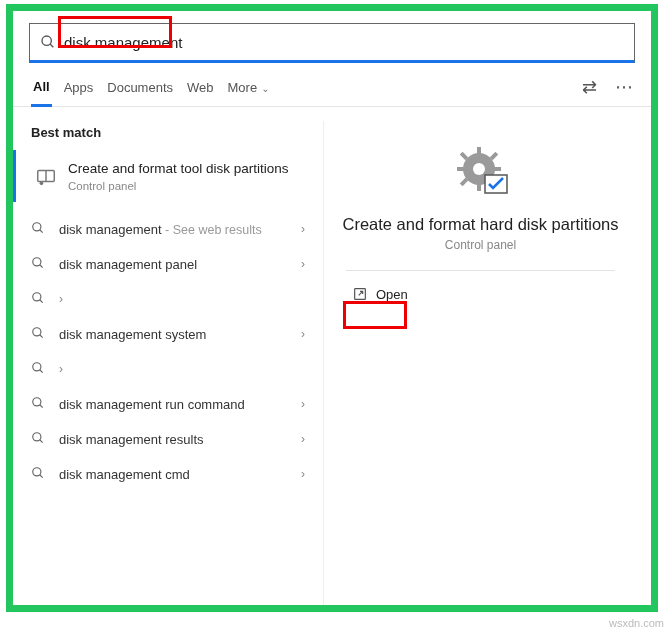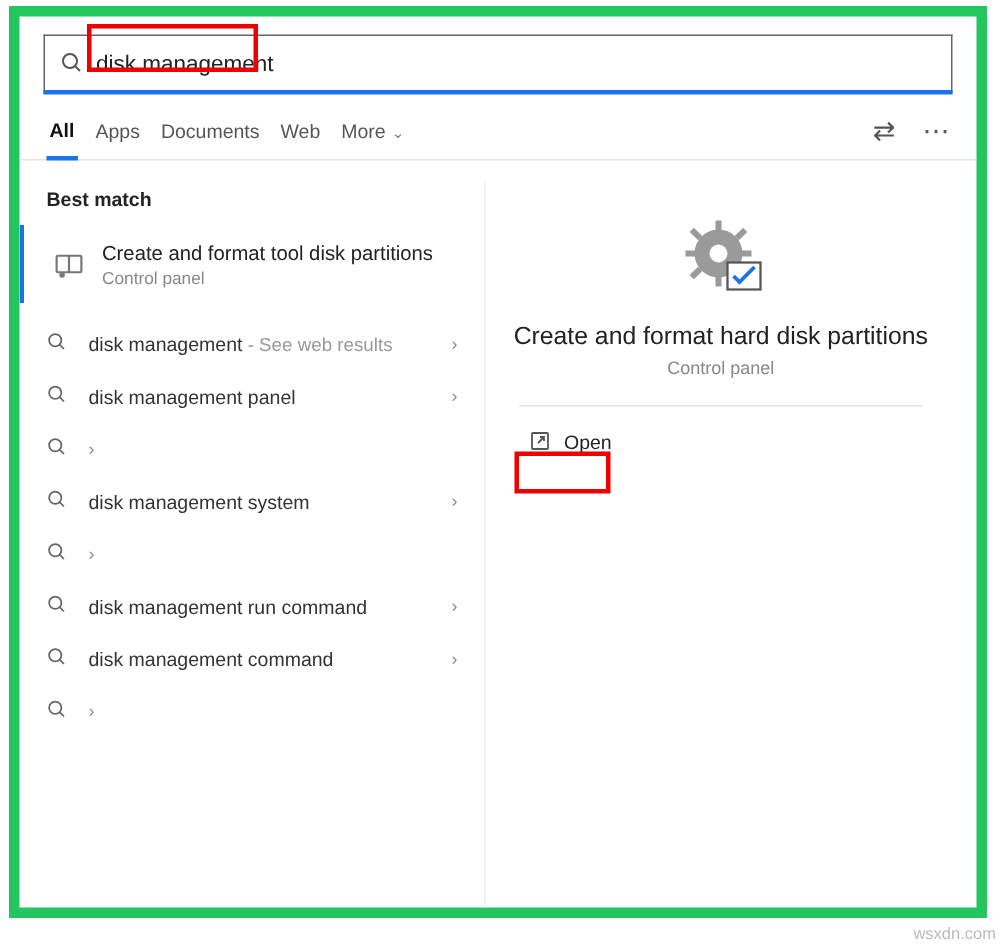--- a/index.html
+++ b/index.html
@@ -122,28 +122,29 @@
                 <line x1="20" y1="20" x2="15" y2="15"></line>
               </svg></span>
             <span class="txt">disk management <b>run command</b><span class="hint"></span></span>
             <span class="chv">›</span>
           </div>
           <div class="row">
             <span class="sic"><svg width="14" height="14" viewBox="0 0 24 24" fill="none" stroke="#666" stroke-width="2">
                 <circle cx="10" cy="10" r="7"></circle>
                 <line x1="20" y1="20" x2="15" y2="15"></line>
               </svg></span>
-            <span class="txt">disk management <b>command</b><span class="hint"></span></span>
+            <span class="txt">disk management <b>results</b><span class="hint"></span></span>
             <span class="chv">›</span>
           </div>
           <div class="row">
             <span class="sic"><svg width="14" height="14" viewBox="0 0 24 24" fill="none" stroke="#666" stroke-width="2">
                 <circle cx="10" cy="10" r="7"></circle>
                 <line x1="20" y1="20" x2="15" y2="15"></line>
               </svg></span>
+            <span class="txt">disk management <b>cmd</b><span class="hint"></span></span>
             <span class="chv">›</span>
           </div>
         </div>
     </div>
 
     <div class="right">
       <div class="gearwrap">
         <svg width="60" height="56" viewBox="0 0 60 56">
             <g fill="#9a9a9a">
               <circle cx="28" cy="26" r="16"></circle>

